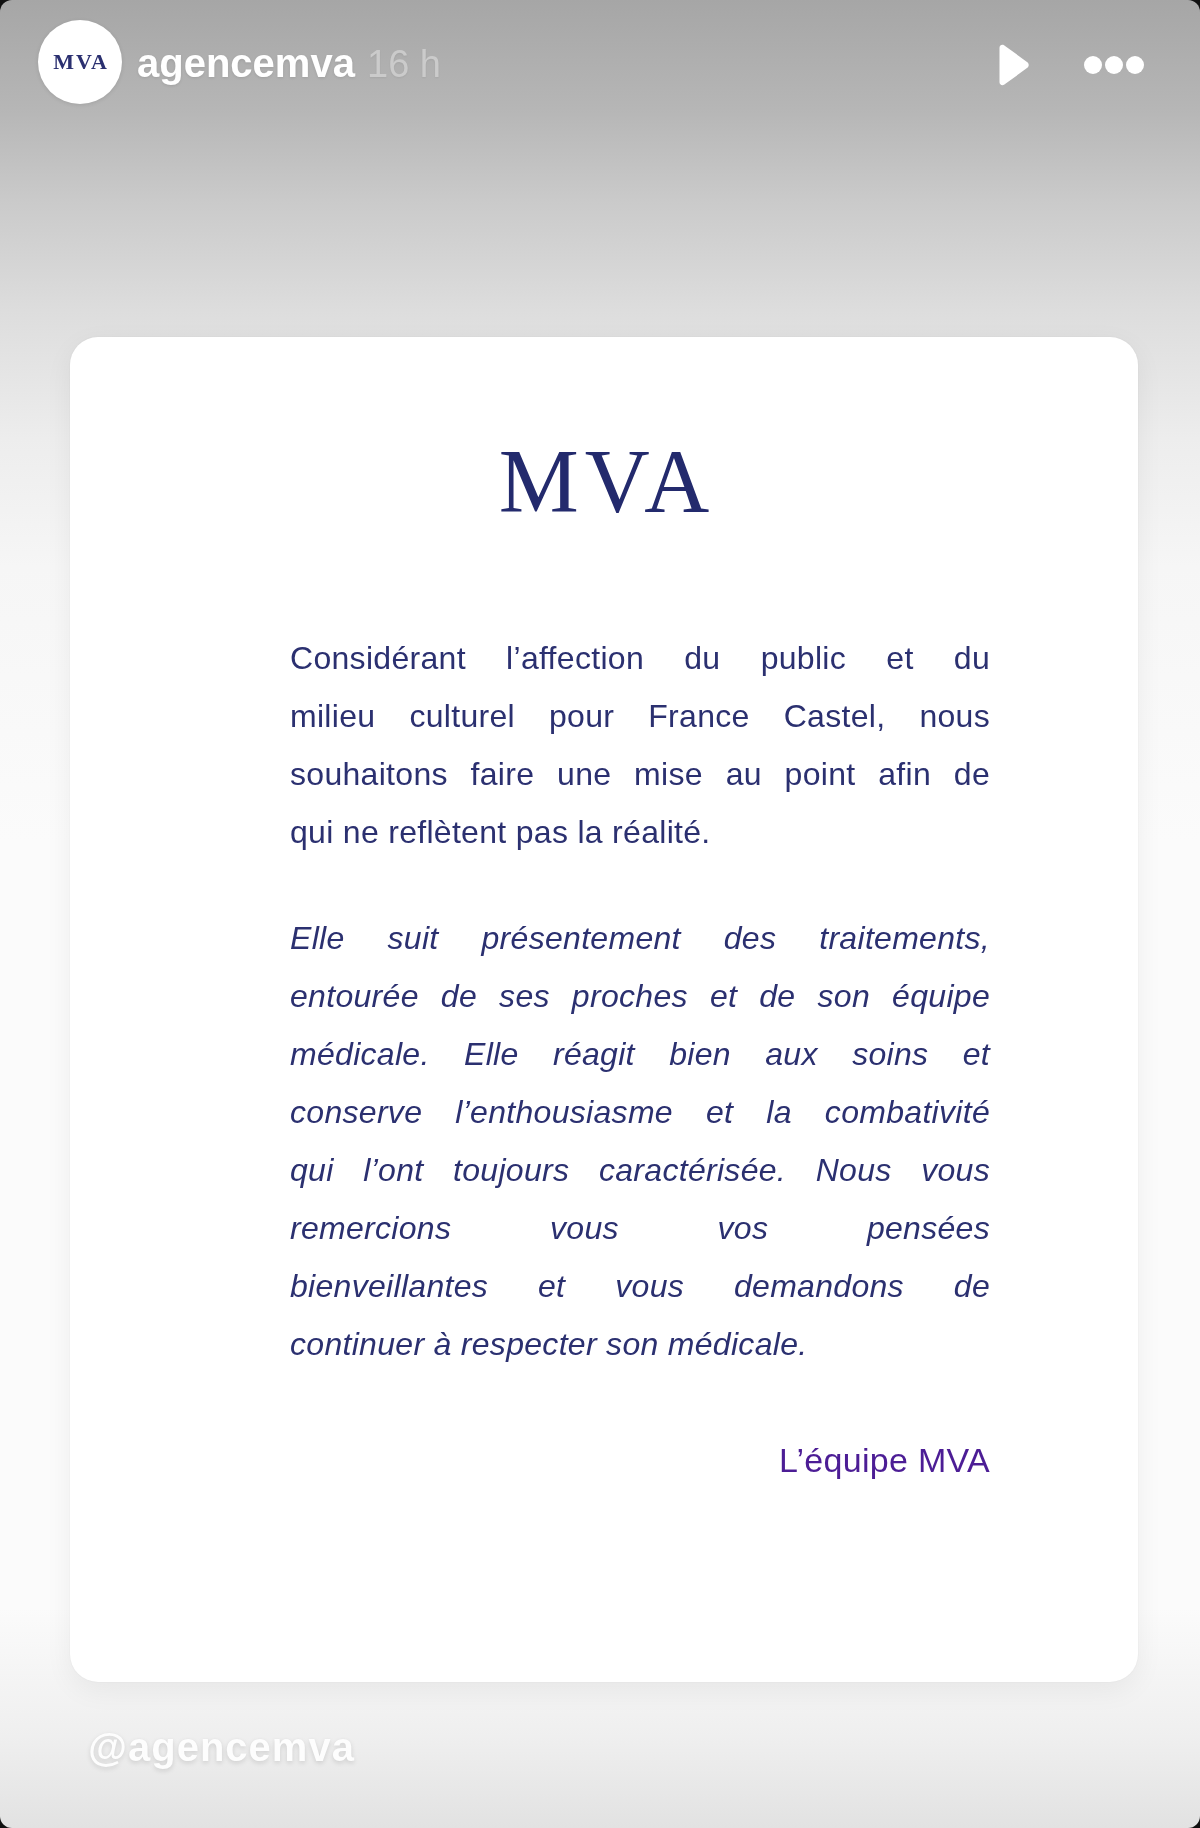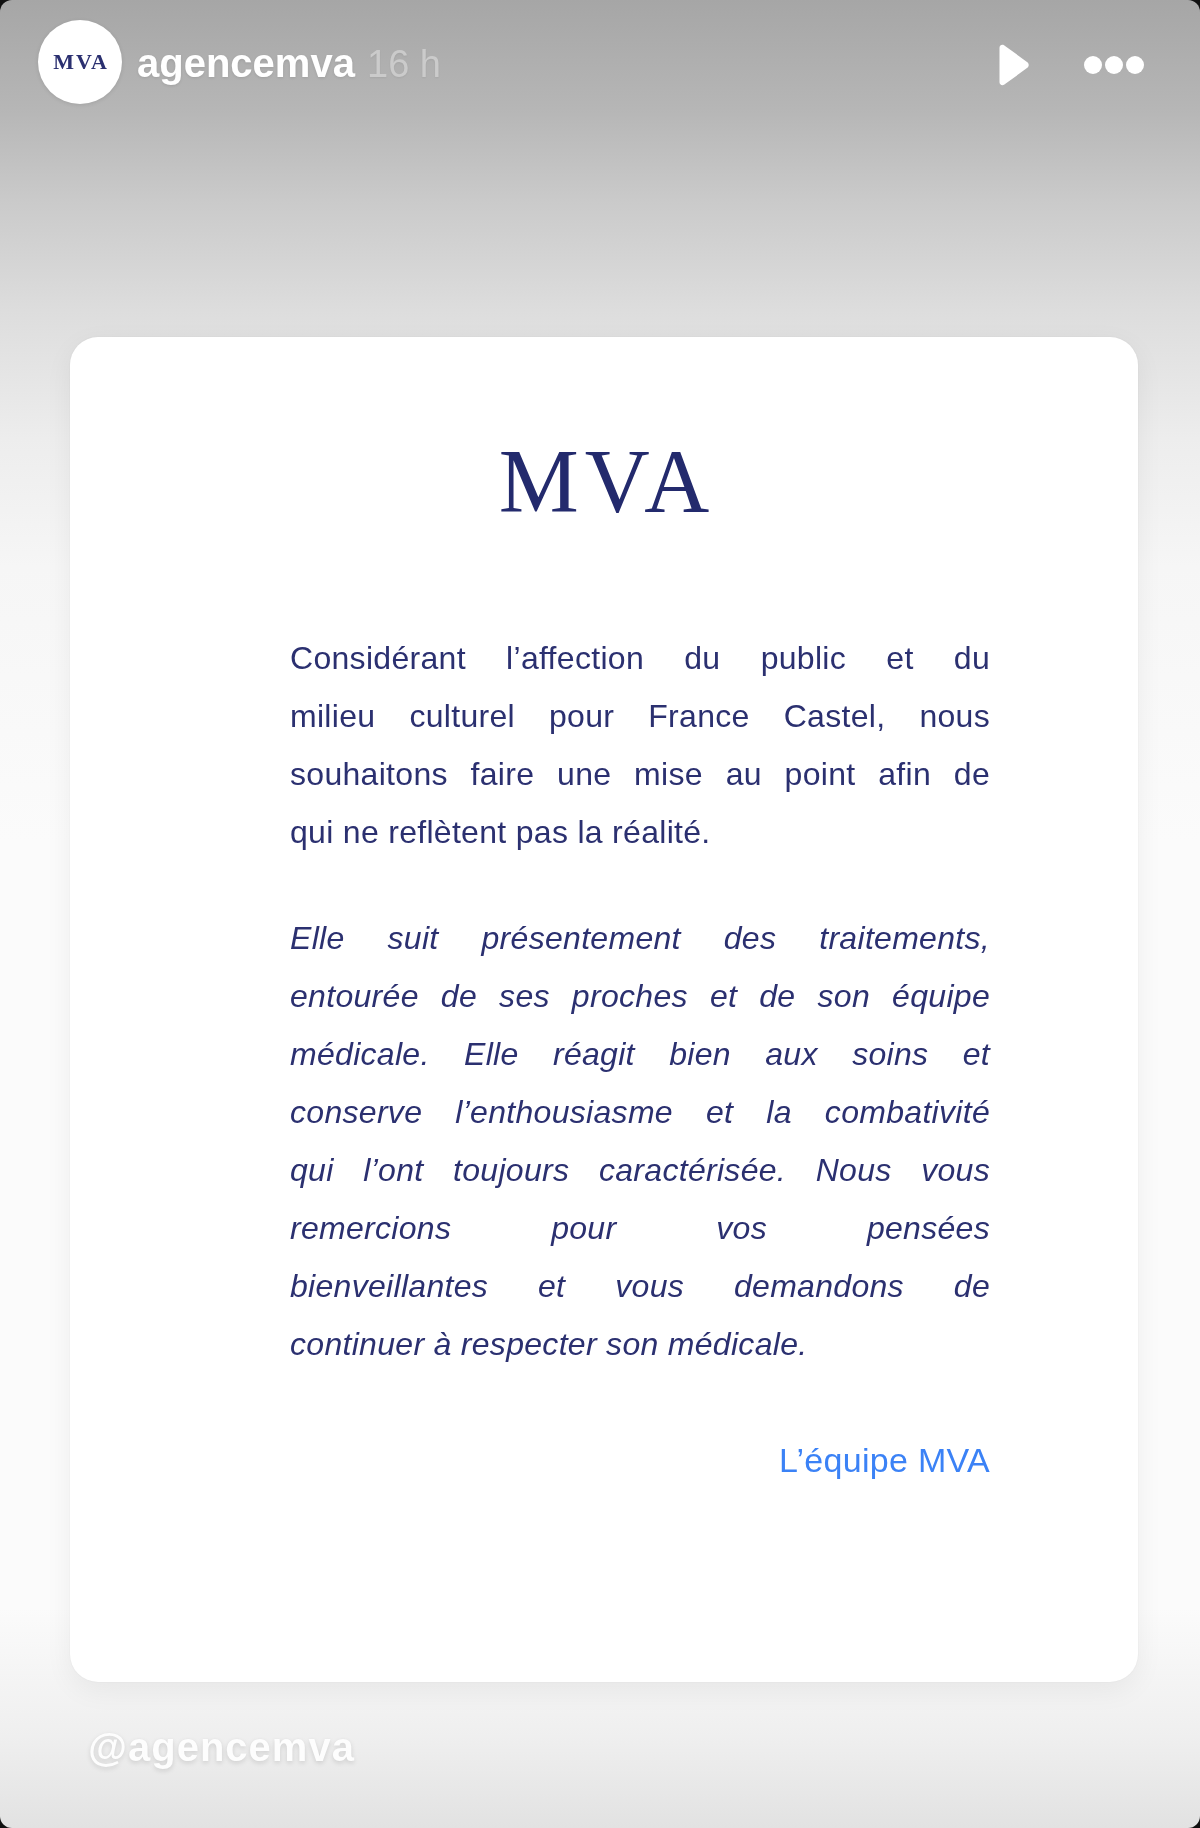--- a/index.html
+++ b/index.html
@@ -120,21 +120,21 @@
     display: block;
     text-align: justify;
     text-align-last: justify;
     text-justify: inter-word;
   }
   .signature {
     margin-top: 58px;
     font-size: 34px;
     line-height: 58px;
     text-align: right;
-    color: #3b82f6;
+    color: #4c1d95;
   }
 
   
   .watermark {
     position: absolute;
     left: 88px; top: 1725px;
     font-size: 40px;
     font-weight: 700;
     letter-spacing: 1px;
     color: rgba(255,255,255,0.95);
@@ -180,21 +180,21 @@
         <span class="jline">milieu culturel pour France Castel, nous</span>
         <span class="jline">souhaitons faire une mise au point afin de</span>
         <span class="line">qui ne reflètent pas la réalité.</span>
       </p>
       <p class="para">
         <span class="jline">Elle suit présentement des traitements,</span>
         <span class="jline">entourée de ses proches et de son équipe</span>
         <span class="jline">médicale. Elle réagit bien aux soins et</span>
         <span class="jline">conserve l’enthousiasme et la combativité</span>
         <span class="jline">qui l’ont toujours caractérisée. Nous vous</span>
-        <span class="jline">remercions pour vos pensées</span>
+        <span class="jline">remercions vous vos pensées</span>
         <span class="jline">bienveillantes et vous demandons de</span>
         <span class="line">continuer à respecter son médicale.</span>
       </p>
       <div class="signature">L’équipe MVA</div>
     </section>
   </main>
 
   <div class="watermark">@agencemva</div>
 
 </div>

